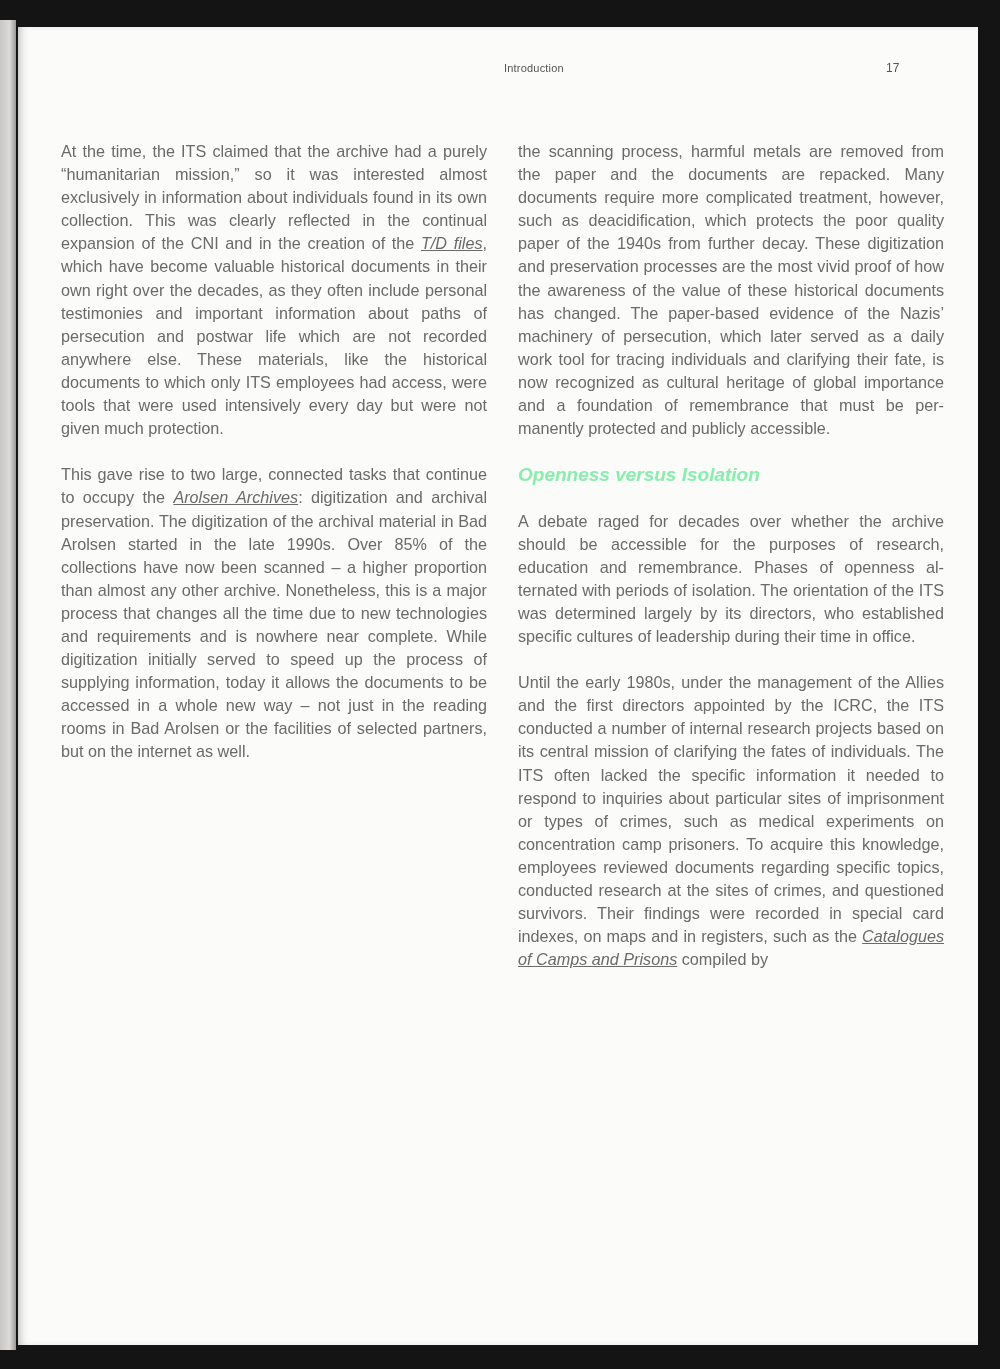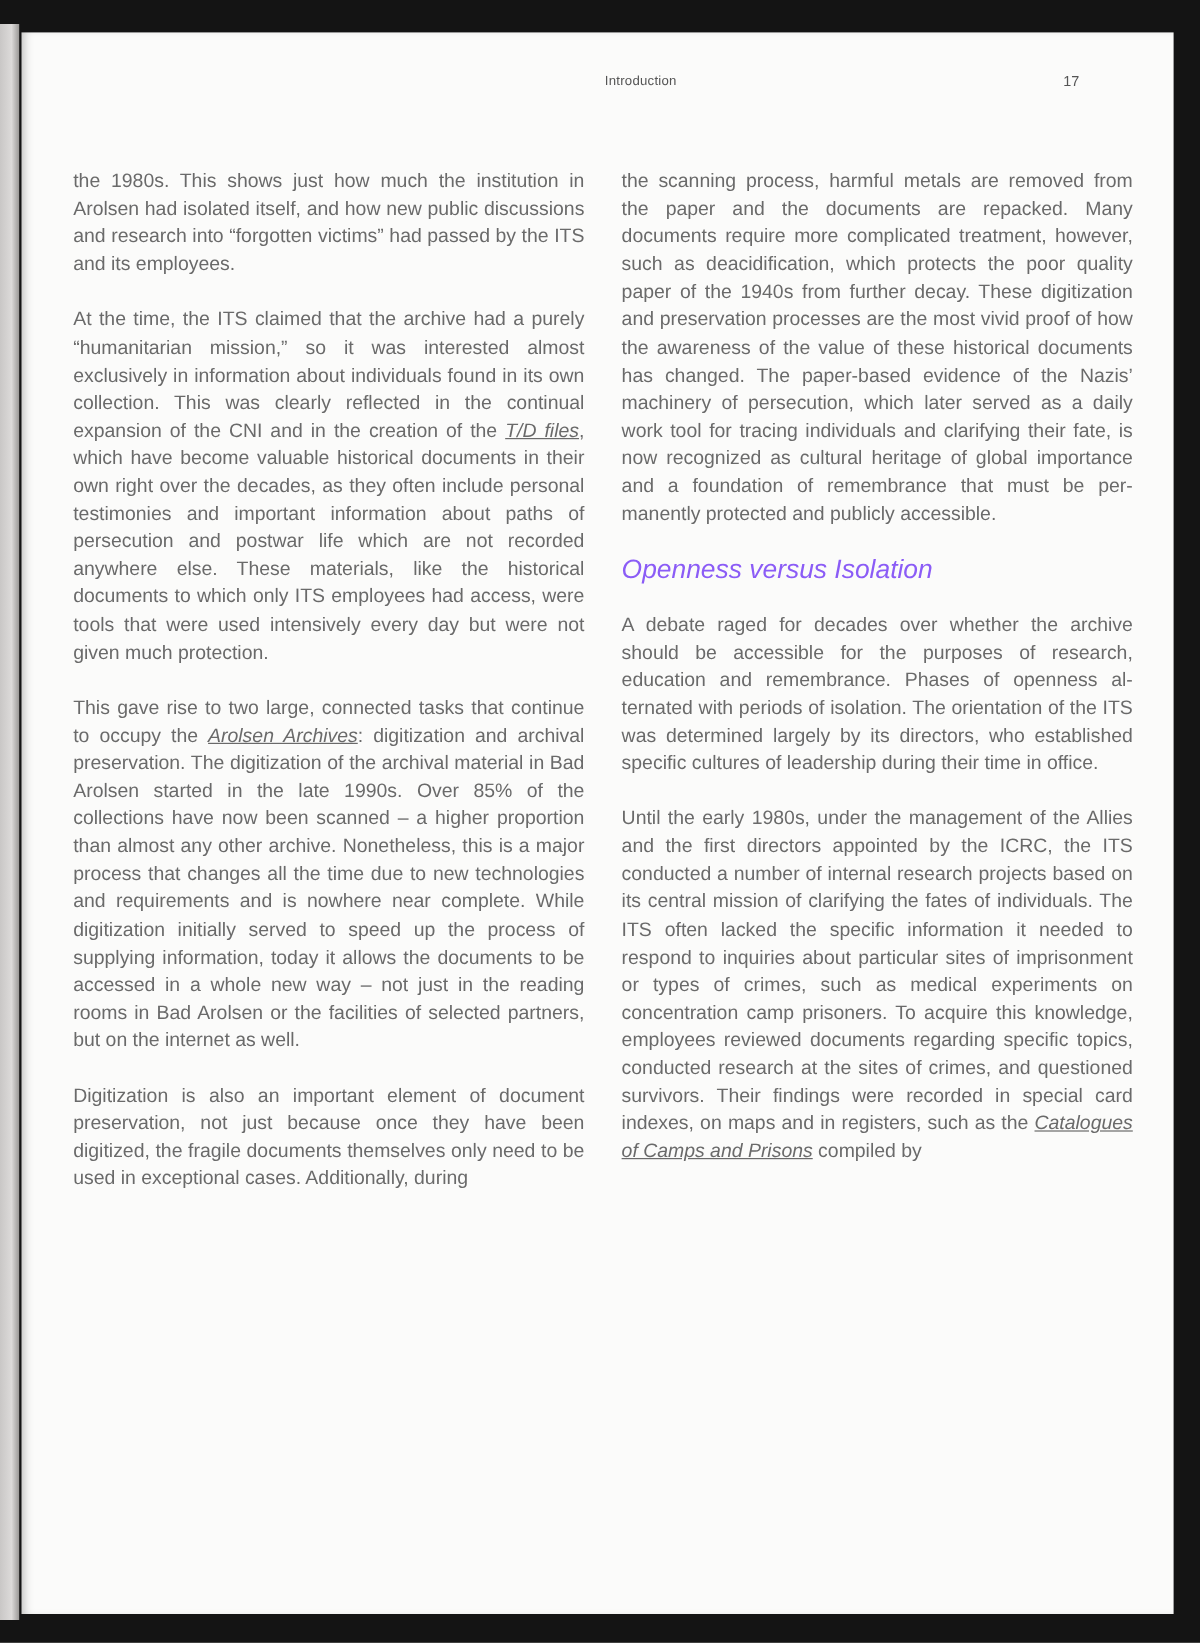--- a/index.html
+++ b/index.html
@@ -29,40 +29,38 @@
     }
     .column {
       position: absolute; top: 140px; width: 426px;
       font-size: 16.2px; line-height: 23.1px; color: #6a6a6a;
       text-align: justify; hyphens: manual;
     }
     .col-left { left: 61px; }
     .col-right { left: 518px; }
     .column p { margin: 0 0 23.1px 0; }
     .column h3 {
-      margin: 0 0 23.1px 0; font-weight: normal; font-style: italic;
-      font-size: 22px; line-height: 23.1px; color: #8b5cf6;
+      margin: 0 0 23.1px 0; font-weight: bold; font-style: italic;
+      font-size: 19px; line-height: 23.1px; color: #86efac;
     }
     .column em { font-style: italic; text-decoration: underline; }
   </style>
 </head>
 <body>
 
 <div class="prev-page"></div>
 
 <div class="page"></div>
 
 <div class="running-head">Introduction</div>
 <div class="page-number">17</div>
 
 <div class="column col-left">
-  <p>the 1980s. This shows just how much the institution in Arolsen had isolated itself, and how new public discussions and research into “forgotten victims” had passed by the ITS and its employees.</p>
   <p><span>At the time, the ITS claimed that the archive had a purely “humanitarian mission,” so it was interested almost exclusively in information about individuals found in its own collection. This was clearly reflect­ed in the continual expansion of the CNI and in the creation of the </span><em>T/D files</em><span>, which have become valuable historical documents in their own right over the de­cades, as they often include personal testimonies and important information about paths of persecution and postwar life which are not recorded anywhere else. These materials, like the historical documents to which only ITS employees had access, were tools that were used intensively every day but were not given much protection.</span></p>
   <p><span>This gave rise to two large, connected tasks that con­tinue to occupy the </span><em>Arolsen Archives</em><span>: digitization and archival preservation. The digitization of the archi­val material in Bad Arolsen started in the late 1990s. Over 85% of the collections have now been scanned – a higher proportion than almost any other archive. Nonetheless, this is a major process that changes all the time due to new technologies and requirements and is nowhere near complete. While digitization ini­tially served to speed up the process of supplying information, today it allows the documents to be ac­cessed in a whole new way – not just in the reading rooms in Bad Arolsen or the facilities of selected part­ners, but on the internet as well.</span></p>
-  <p>Digitization is also an important element of document preservation, not just because once they have been digitized, the fragile documents themselves only need to be used in exceptional cases. Additionally, during</p>
 </div>
 
 <div class="column col-right">
   <p>the scanning process, harmful metals are removed from the paper and the documents are repacked. Many documents require more complicated treat­ment, however, such as deacidification, which pro­tects the poor quality paper of the 1940s from further decay. These digitization and preservation processes are the most vivid proof of how the awareness of the value of these historical documents has changed. The paper-based evidence of the Nazis’ machinery of persecution, which later served as a daily work tool for tracing individuals and clarifying their fate, is now recognized as cultural heritage of global importance and a foundation of remembrance that must be per­manently protected and publicly accessible.</p>
   <h3>Openness versus Isolation</h3>
   <p>A debate raged for decades over whether the archive should be accessible for the purposes of research, education and remembrance. Phases of openness al­ternated with periods of isolation. The orientation of the ITS was determined largely by its directors, who established specific cultures of leadership during their time in office.</p>
   <p><span>Until the early 1980s, under the management of the Allies and the first directors appointed by the ICRC, the ITS conducted a number of internal research projects based on its central mission of clarifying the fates of individuals. The ITS often lacked the specific information it needed to respond to inqui­ries about particular sites of imprisonment or types of crimes, such as medical experiments on concen­tration camp prisoners. To acquire this knowledge, employees reviewed documents regarding specific topics, conducted research at the sites of crimes, and questioned survivors. Their findings were recorded in special card indexes, on maps and in registers, such as the </span><em>Catalogues of Camps and Prisons</em><span> compiled by</span></p>
 </div>
 
 </body></html>

